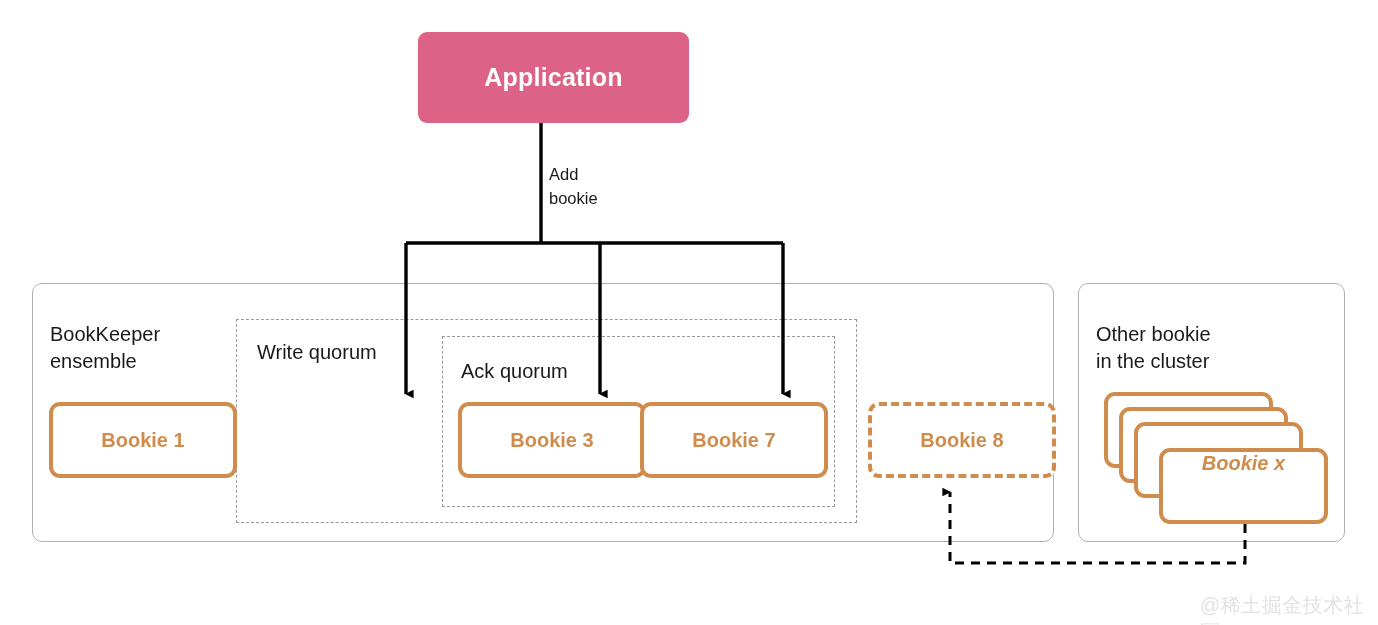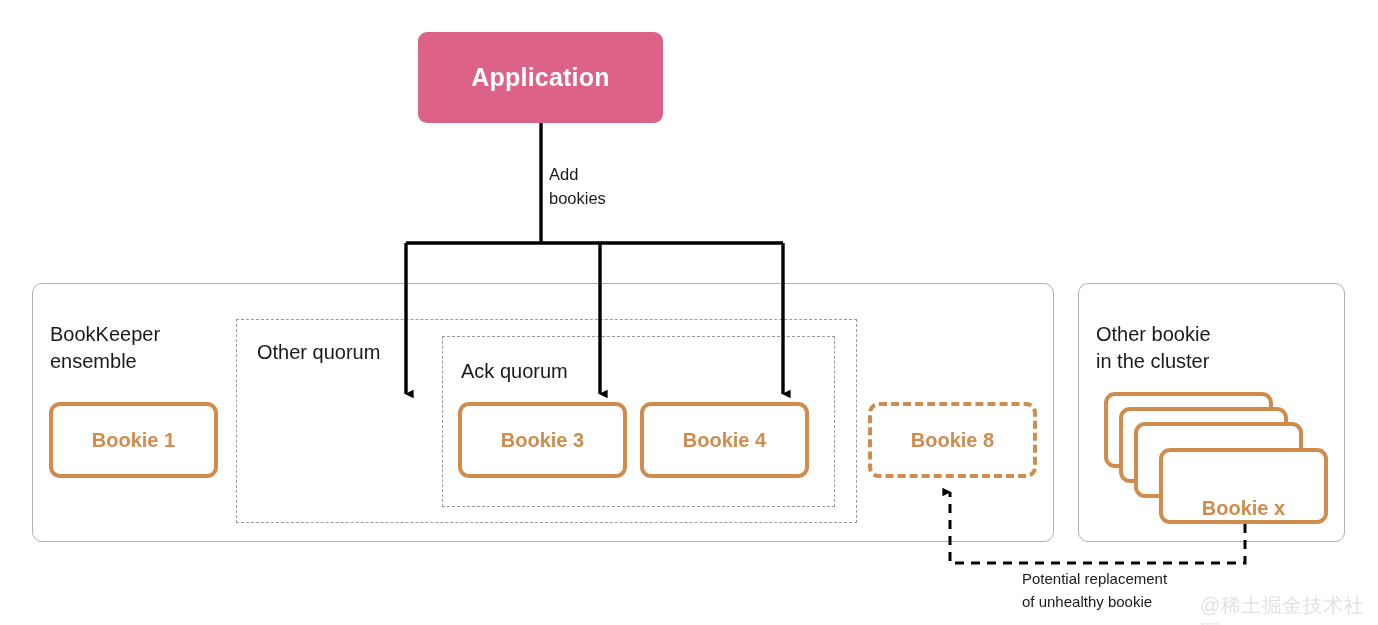--- a/index.html
+++ b/index.html
@@ -16,21 +16,21 @@
     height: 625px;
     background: #ffffff;
     overflow: hidden;
   }
 
   
   .app-node {
     position: absolute;
     left: 418px;
     top: 32px;
-    width: 245px;
+    width: 271px;
     height: 91px;
     background: #dd6288;
     border-radius: 9px;
     display: flex;
     align-items: center;
     justify-content: center;
   }
   .app-node-label {
     color: #ffffff;
     font-size: 25px;
@@ -113,21 +113,21 @@
     top: 341px;
   }
   #ack-quorum-title {
     left: 461px;
     top: 360px;
   }
 
   
   .bookie {
     position: absolute;
-    width: 169px;
+    width: 188px;
     height: 76px;
     border: 4.5px solid #d08c4d;
     border-radius: 11px;
     background: #ffffff;
     display: flex;
     align-items: center;
     justify-content: center;
     box-sizing: border-box;
   }
   .bookie-label {
@@ -155,22 +155,23 @@
     box-sizing: border-box;
   }
   #stack-card-1 { left: 1104px; top: 392px; z-index: 1; }
   #stack-card-2 { left: 1119px; top: 407px; z-index: 2; }
   #stack-card-3 { left: 1134px; top: 422px; z-index: 3; }
   #bookie-x {
     left: 1159px;
     top: 448px;
     z-index: 4;
     display: flex;
-    align-items: flex-end;
+    align-items: flex-start;
     justify-content: center;
+    font-style: italic;
   }
 
   
   #connector-layer {
     position: absolute;
     left: 0;
     top: 0;
     width: 1378px;
     height: 625px;
     pointer-events: none;
@@ -201,40 +202,40 @@
 </head>
 <body>
 
 <div id="canvas">
 
   <div class="app-node">
     <span class="app-node-label">Application</span>
   </div>
 
   <div class="edge-label">Add
-bookies</div>
+bookie</div>
 
   <div class="container-box" id="ensemble-box"></div>
   <div class="container-title" id="ensemble-title">BookKeeper
 ensemble</div>
 
   <div class="quorum-box" id="write-quorum-box"></div>
-  <div class="quorum-title" id="write-quorum-title">Other quorum</div>
+  <div class="quorum-title" id="write-quorum-title">Write quorum</div>
 
   <div class="quorum-box" id="ack-quorum-box"></div>
   <div class="quorum-title" id="ack-quorum-title">Ack quorum</div>
 
   <div class="bookie" id="bookie-1">
     <span class="bookie-label">Bookie 1</span>
   </div>
   <div class="bookie" id="bookie-3">
     <span class="bookie-label">Bookie 3</span>
   </div>
   <div class="bookie" id="bookie-4">
-    <span class="bookie-label">Bookie 4</span>
+    <span class="bookie-label">Bookie 7</span>
   </div>
   <div class="bookie dashed" id="bookie-5">
     <span class="bookie-label">Bookie 8</span>
   </div>
 
   <div class="container-box" id="other-bookies-box"></div>
   <div class="container-title" id="other-bookies-title">Other bookie
 in the cluster</div>
 
   <div class="stack-card" id="stack-card-1"></div>
@@ -260,18 +261,16 @@
 
     <path d="M406,243 L406,394" stroke="#000000" stroke-width="3.4" fill="none" marker-end="url(#arrowhead)"></path>
 
     <path d="M600,243 L600,394" stroke="#000000" stroke-width="3.4" fill="none" marker-end="url(#arrowhead)"></path>
 
     <path d="M783,243 L783,394" stroke="#000000" stroke-width="3.4" fill="none" marker-end="url(#arrowhead)"></path>
 
     <path d="M1245,524 L1245,563 L950,563 L950,492" stroke="#000000" stroke-width="3" fill="none" stroke-dasharray="9,7" marker-end="url(#arrowhead-up)"></path>
   </svg>
 
-  <div id="replacement-note">Potential  replacement
-of unhealthy bookie</div>
 
   <div id="watermark">@稀土掘金技术社区</div>
 
 </div>
 
 </body></html>

